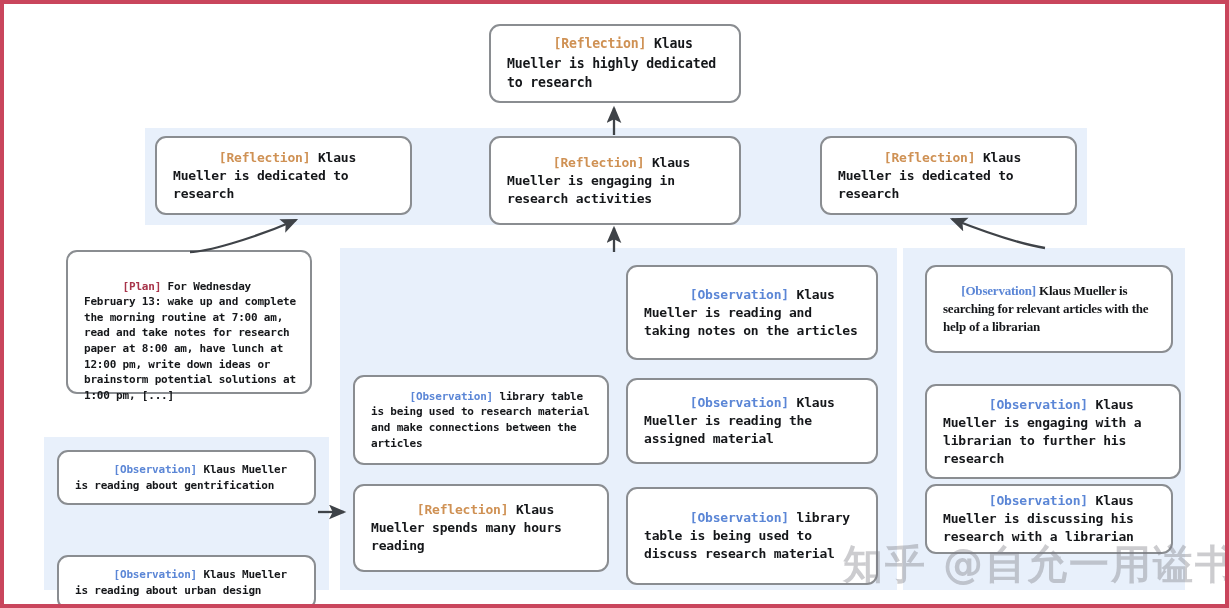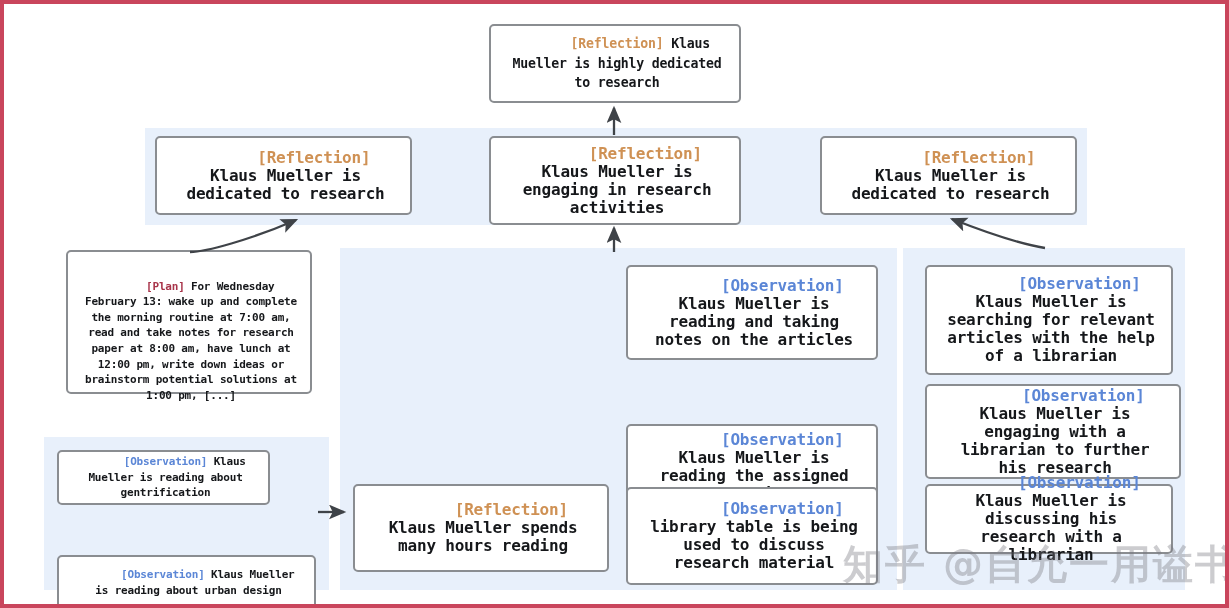--- a/index.html
+++ b/index.html
@@ -28,43 +28,42 @@
   }
   .panel {
     position: absolute;
     background: #e8f0fb;
     z-index: 1;
   }
   .node {
     position: absolute;
     background: #ffffff;
     border: 2px solid #8a8d91;
-    border-radius: 5px;
+    border-radius: 11px;
     box-sizing: border-box;
     z-index: 5;
     display: flex;
     align-items: center;
     color: #15171a;
     font-weight: bold;
     letter-spacing: -0.2px;
-    text-align: center;
   }
   .node .txt {
     padding: 0 12px 0 16px;
     width: 100%;
     box-sizing: border-box;
     white-space: pre-wrap;
     word-break: normal;
   }
   .tag-reflection { color: #cf9154; }
   .tag-plan { color: #a8344a; }
   .tag-observation { color: #5b86d6; }
 
   .fs13 { font-size: 13.2px; line-height: 19.5px; }
-  .fs12 { font-size: 16px; line-height: 18px; }
+  .fs12 { font-size: 13px; line-height: 18px; }
   .fs105 { font-size: 11px; line-height: 15.6px; }
 
   svg.arrows {
     position: absolute;
     left: 0; top: 0;
     width: 1229px;
     height: 608px;
     z-index: 8;
     pointer-events: none;
   }
@@ -132,59 +131,64 @@
       <span class="tag-reflection">[Reflection]</span><span> Klaus Mueller is dedicated to research</span>
     </div>
   </div>
 
   <div class="node fs105" style="left:66px; top:250px; width:246px; height:144px; align-items:flex-start;">
     <div class="txt" style="padding-top:11px;">
       <span class="tag-plan">[Plan]</span><span> For Wednesday February 13: wake up and complete the morning routine at 7:00 am, read and take notes for research paper at 8:00 am, have lunch at 12:00 pm, write down ideas or brainstorm potential solutions at 1:00 pm, [...]</span>
     </div>
   </div>
 
-  <div class="node fs105" style="left:57px; top:450px; width:213px; height:55px;">
+  <div class="node fs105" style="left:57px; top:450px; width:259px; height:55px;">
     <div class="txt">
       <span class="tag-observation">[Observation]</span><span> Klaus Mueller is reading about gentrification</span>
     </div>
   </div>
 
   <div class="node fs105" style="left:57px; top:519px; width:259px; height:55px;margin-top:36px;">
     <div class="txt">
       <span class="tag-observation">[Observation]</span><span> Klaus Mueller is reading about urban design</span>
     </div>
   </div>
 
 
+  <div class="node fs105" style="left:353px; top:375px; width:256px; height:90px;">
+    <div class="txt">
+      <span class="tag-observation">[Observation]</span><span> library table is being used to research material and make connections between the articles</span>
+    </div>
+  </div>
 
   <div class="node fs12" style="left:353px; top:484px; width:256px; height:88px;">
     <div class="txt">
       <span class="tag-reflection">[Reflection]</span><span> Klaus Mueller spends many hours reading</span>
     </div>
   </div>
 
   <div class="node fs12" style="left:626px; top:265px; width:252px; height:95px;">
     <div class="txt">
       <span class="tag-observation">[Observation]</span><span> Klaus Mueller is reading and taking notes on the articles</span>
     </div>
   </div>
 
-  <div class="node fs12" style="left:626px; top:378px; width:252px; height:86px;margin-top:46px;">
+  <div class="node fs12" style="left:626px; top:378px; width:252px; height:86px;">
     <div class="txt">
       <span class="tag-observation">[Observation]</span><span> Klaus Mueller is reading the assigned material</span>
     </div>
   </div>
 
   <div class="node fs12" style="left:626px; top:487px; width:252px; height:98px;">
     <div class="txt">
       <span class="tag-observation">[Observation]</span><span> library table is being used to discuss research material</span>
     </div>
   </div>
 
-  <div class="node fs12" style="left:925px; top:265px; width:248px; height:110px;">
+  <div class="node fs12" style="left:925px; top:265px; width:248px; height:88px;font-family:Liberation Serif, serif;">
     <div class="txt">
       <span class="tag-observation">[Observation]</span><span> Klaus Mueller is searching for relevant articles with the help of a librarian</span>
     </div>
   </div>
 
   <div class="node fs12" style="left:925px; top:384px; width:256px; height:95px;">
     <div class="txt">
       <span class="tag-observation">[Observation]</span><span> Klaus Mueller is engaging with a librarian to further his research</span>
     </div>
   </div>

